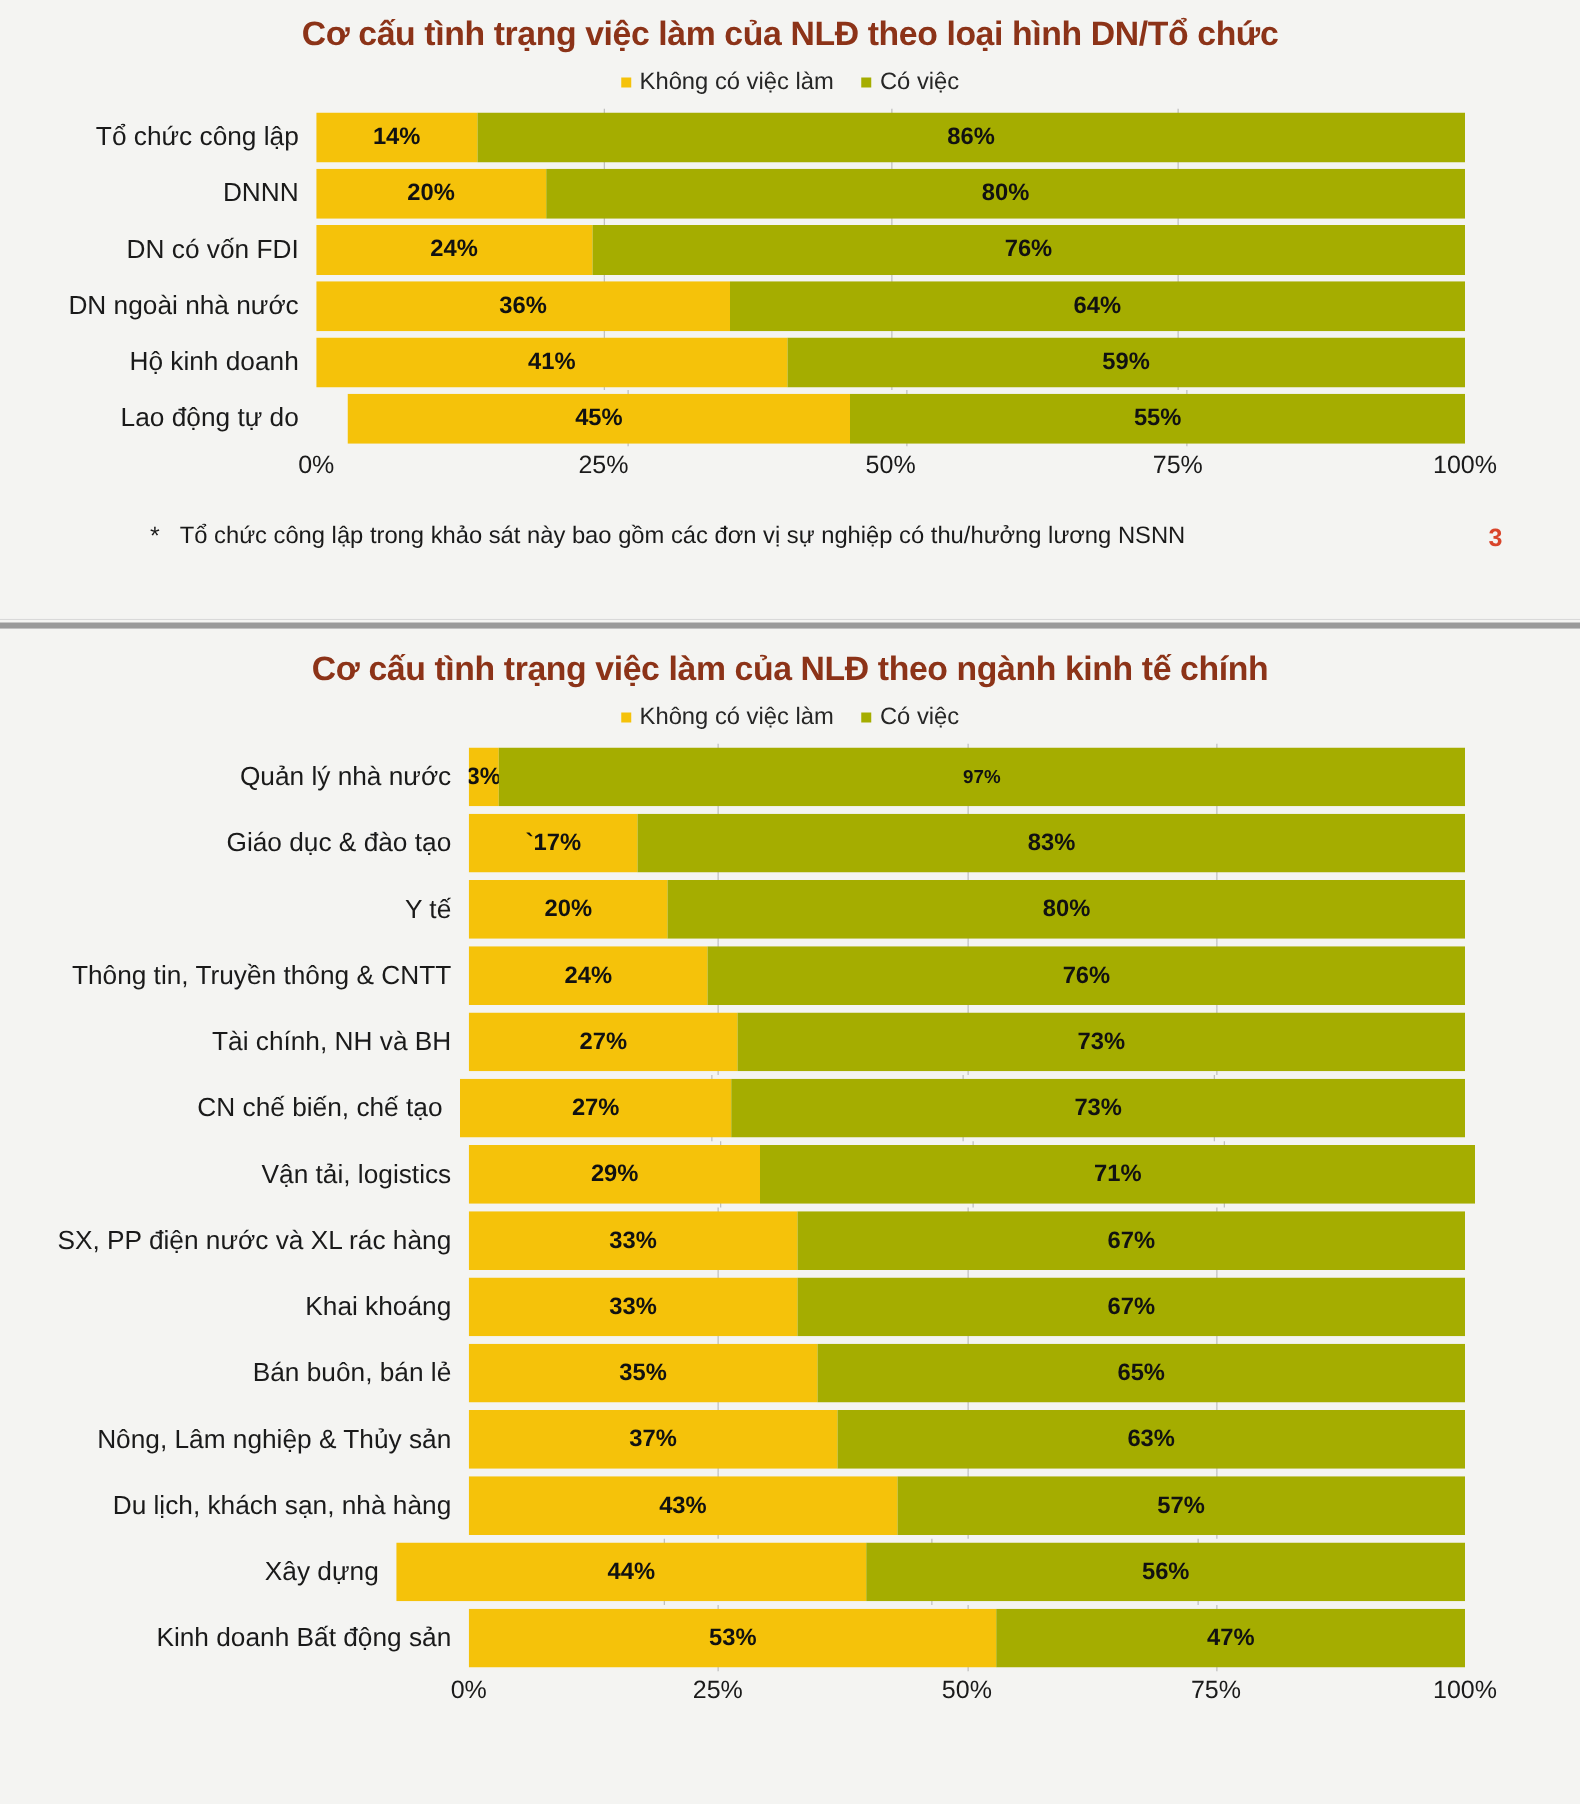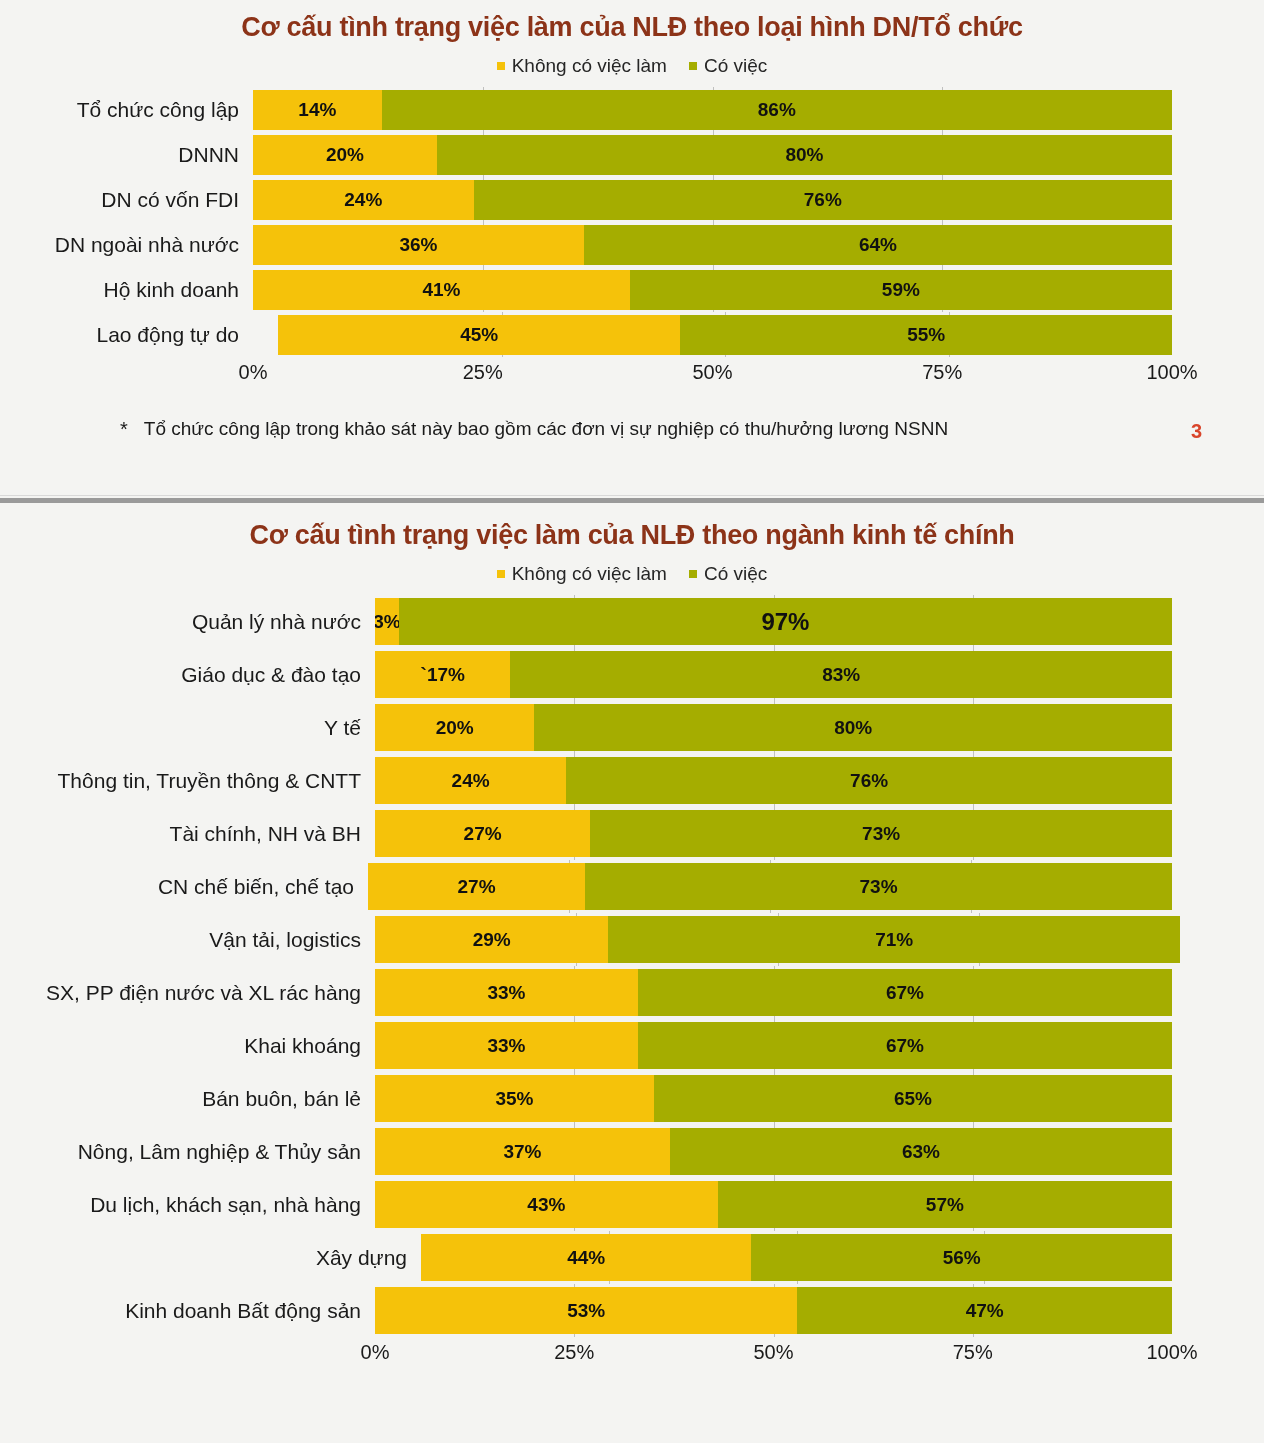--- a/index.html
+++ b/index.html
@@ -300,21 +300,21 @@
         <div class="row" style="height: 53px;">
           <div class="cat-label" style="width: 375px; font-size: 21px;">Quản lý nhà nước</div>
           <div class="bar-area" style="margin-right: 92px;">
             <div class="gridlines">
               <div class="gridline" style="left: 25%;"></div>
               <div class="gridline" style="left: 50%;"></div>
               <div class="gridline" style="left: 75%;"></div>
             </div>
             <div class="bar-wrap" style="height: 47px; top: 3px;">
               <div class="seg seg-a" style="width: 3%; font-size: 19px;">3%</div>
-              <div class="seg seg-b" style="width: 97%; font-size: 24px;">97%</div>
+              <div class="seg seg-b" style="width: 97%; font-size: 15px;">97%</div>
             </div>
           </div>
         </div>
         <div class="row" style="height: 53px;">
           <div class="cat-label" style="width: 375px; font-size: 21px;">Giáo dục &amp; đào tạo</div>
           <div class="bar-area" style="margin-right: 92px;">
             <div class="gridlines">
               <div class="gridline" style="left: 25%;"></div>
               <div class="gridline" style="left: 50%;"></div>
               <div class="gridline" style="left: 75%;"></div>
@@ -459,21 +459,21 @@
               <div class="gridline" style="left: 50%;"></div>
               <div class="gridline" style="left: 75%;"></div>
             </div>
             <div class="bar-wrap" style="height: 47px; top: 3px;">
               <div class="seg seg-a" style="width: 43%; font-size: 19px;">43%</div>
               <div class="seg seg-b" style="width: 57%; font-size: 19px;">57%</div>
             </div>
           </div>
         </div>
         <div class="row" style="height: 53px;">
-          <div class="cat-label" style="width: 421px; font-size: 21px;">Xây dựng</div>
+          <div class="cat-label" style="width: 317px; font-size: 21px;">Xây dựng</div>
           <div class="bar-area" style="margin-right: 92px;">
             <div class="gridlines">
               <div class="gridline" style="left: 25%;"></div>
               <div class="gridline" style="left: 50%;"></div>
               <div class="gridline" style="left: 75%;"></div>
             </div>
             <div class="bar-wrap" style="height: 47px; top: 3px;">
               <div class="seg seg-a" style="width: 44%; font-size: 19px;">44%</div>
               <div class="seg seg-b" style="width: 56%; font-size: 19px;">56%</div>
             </div>

